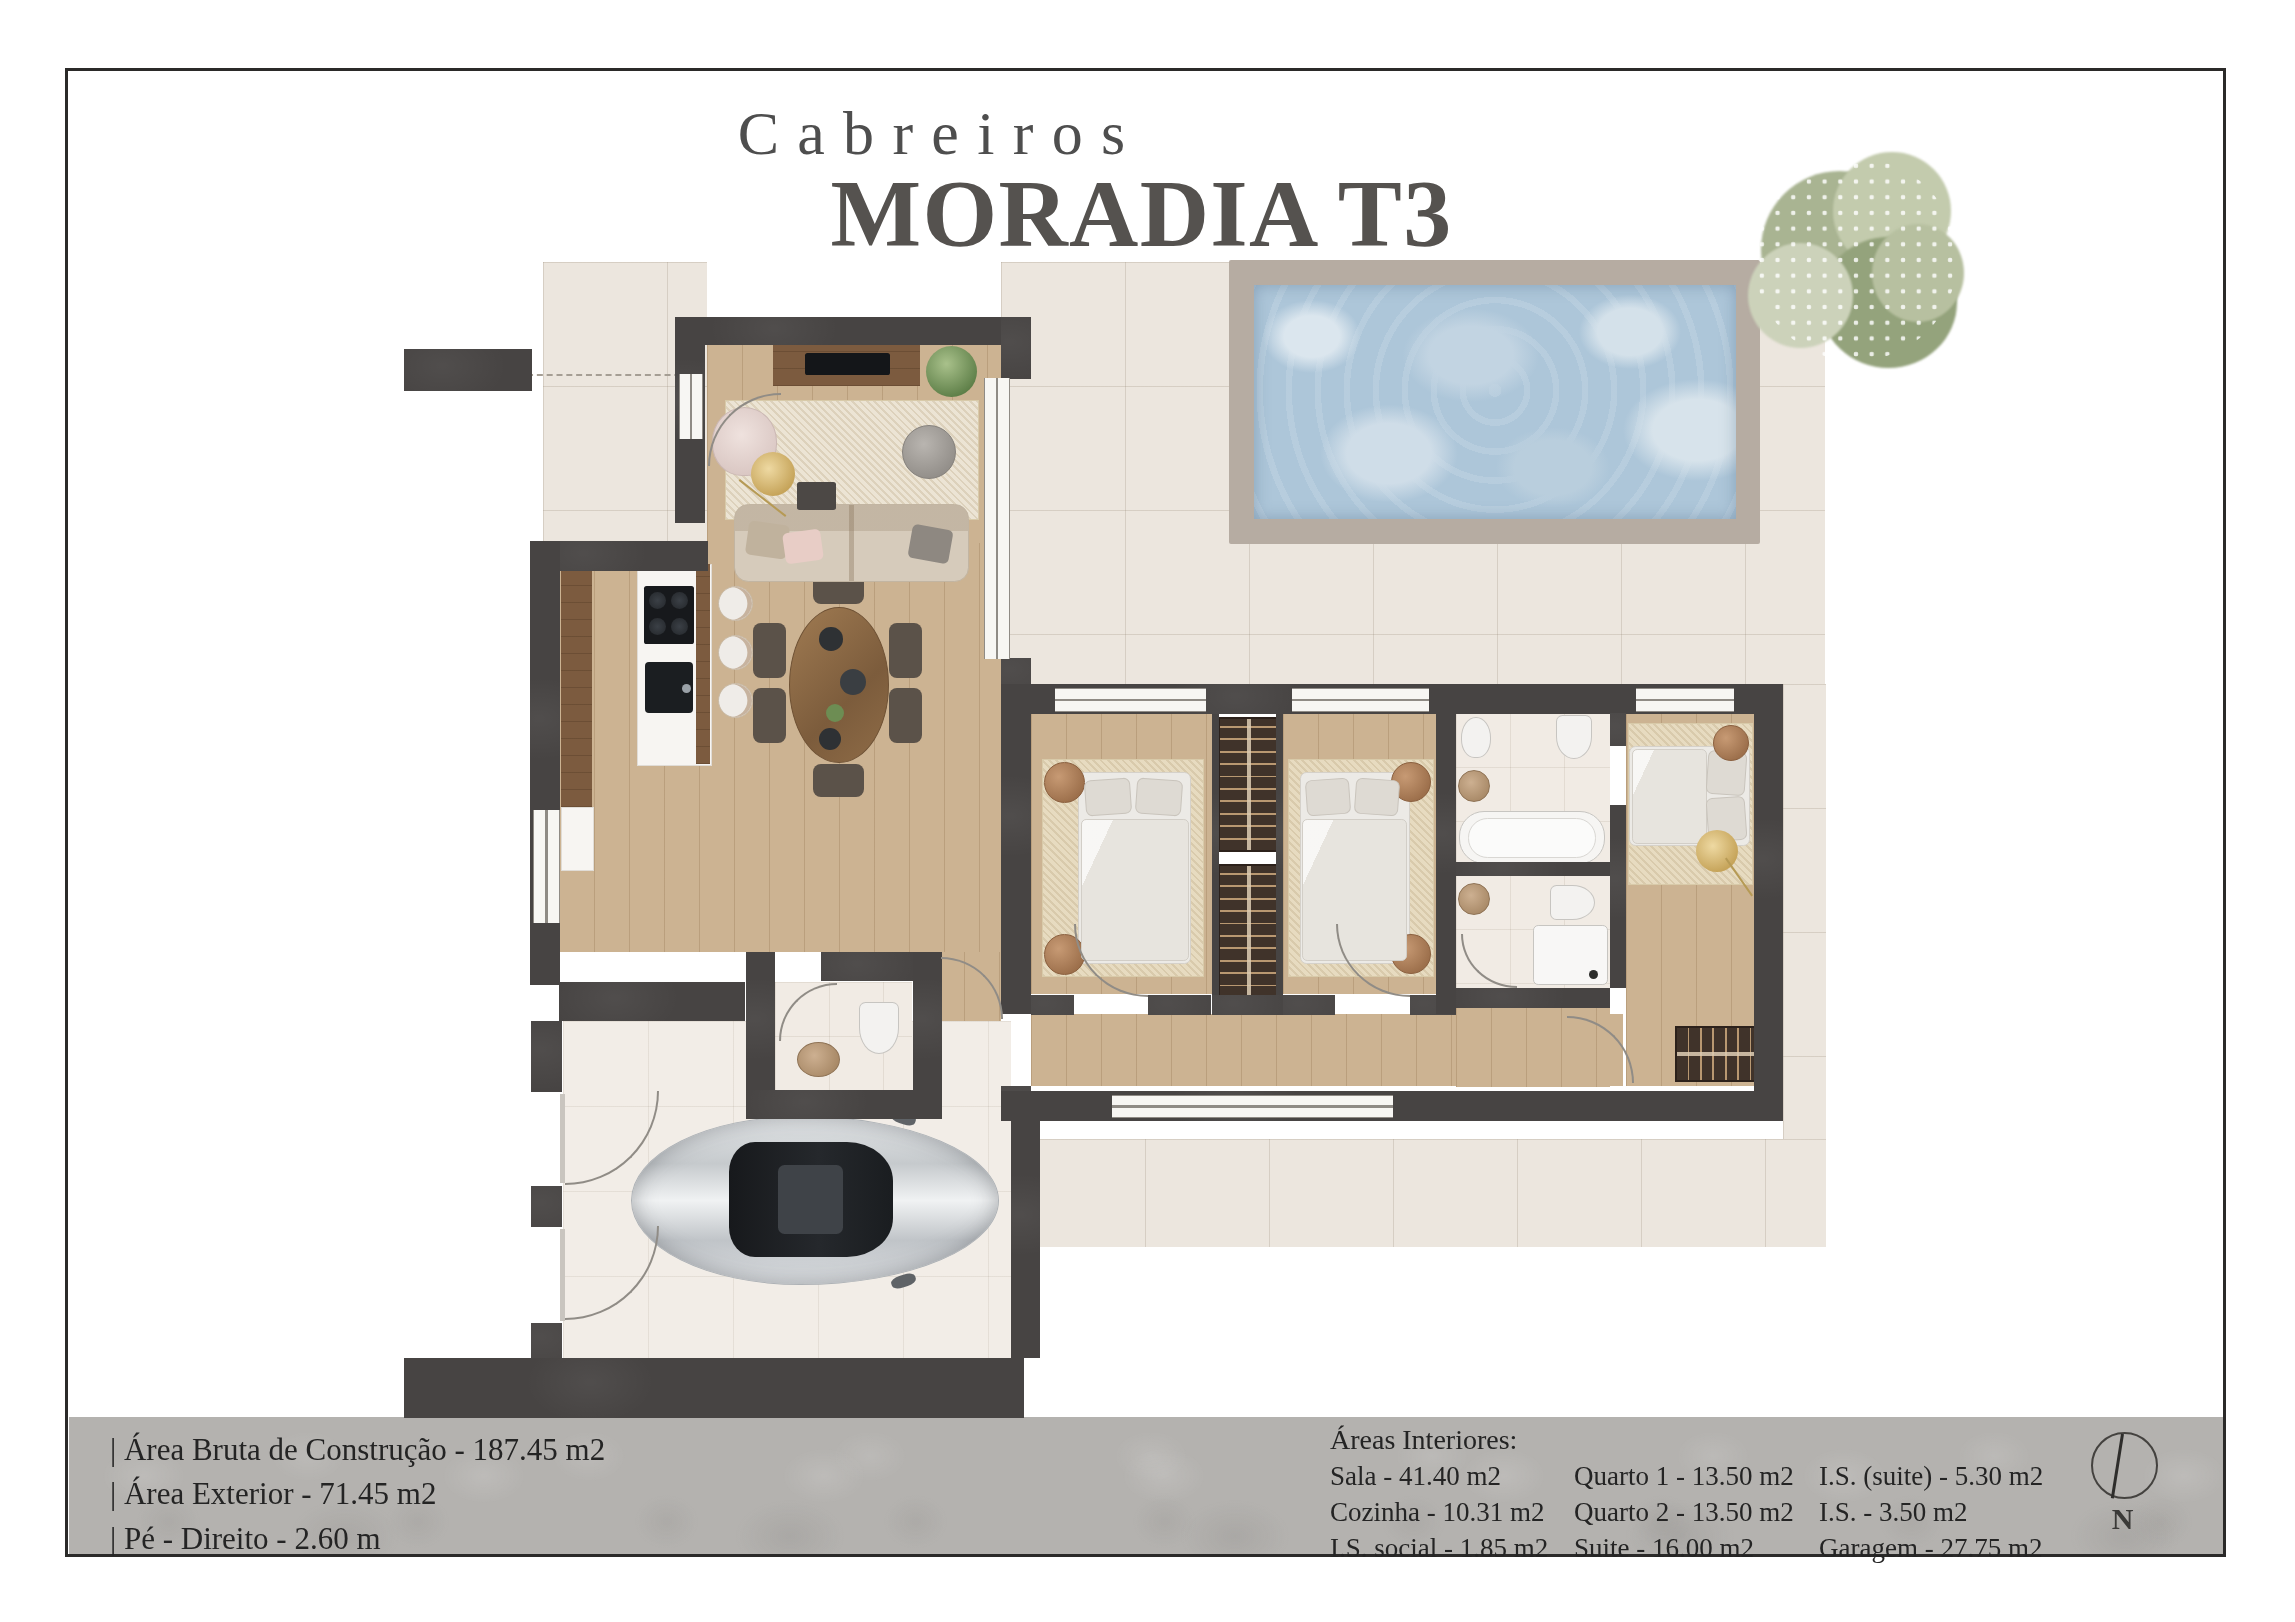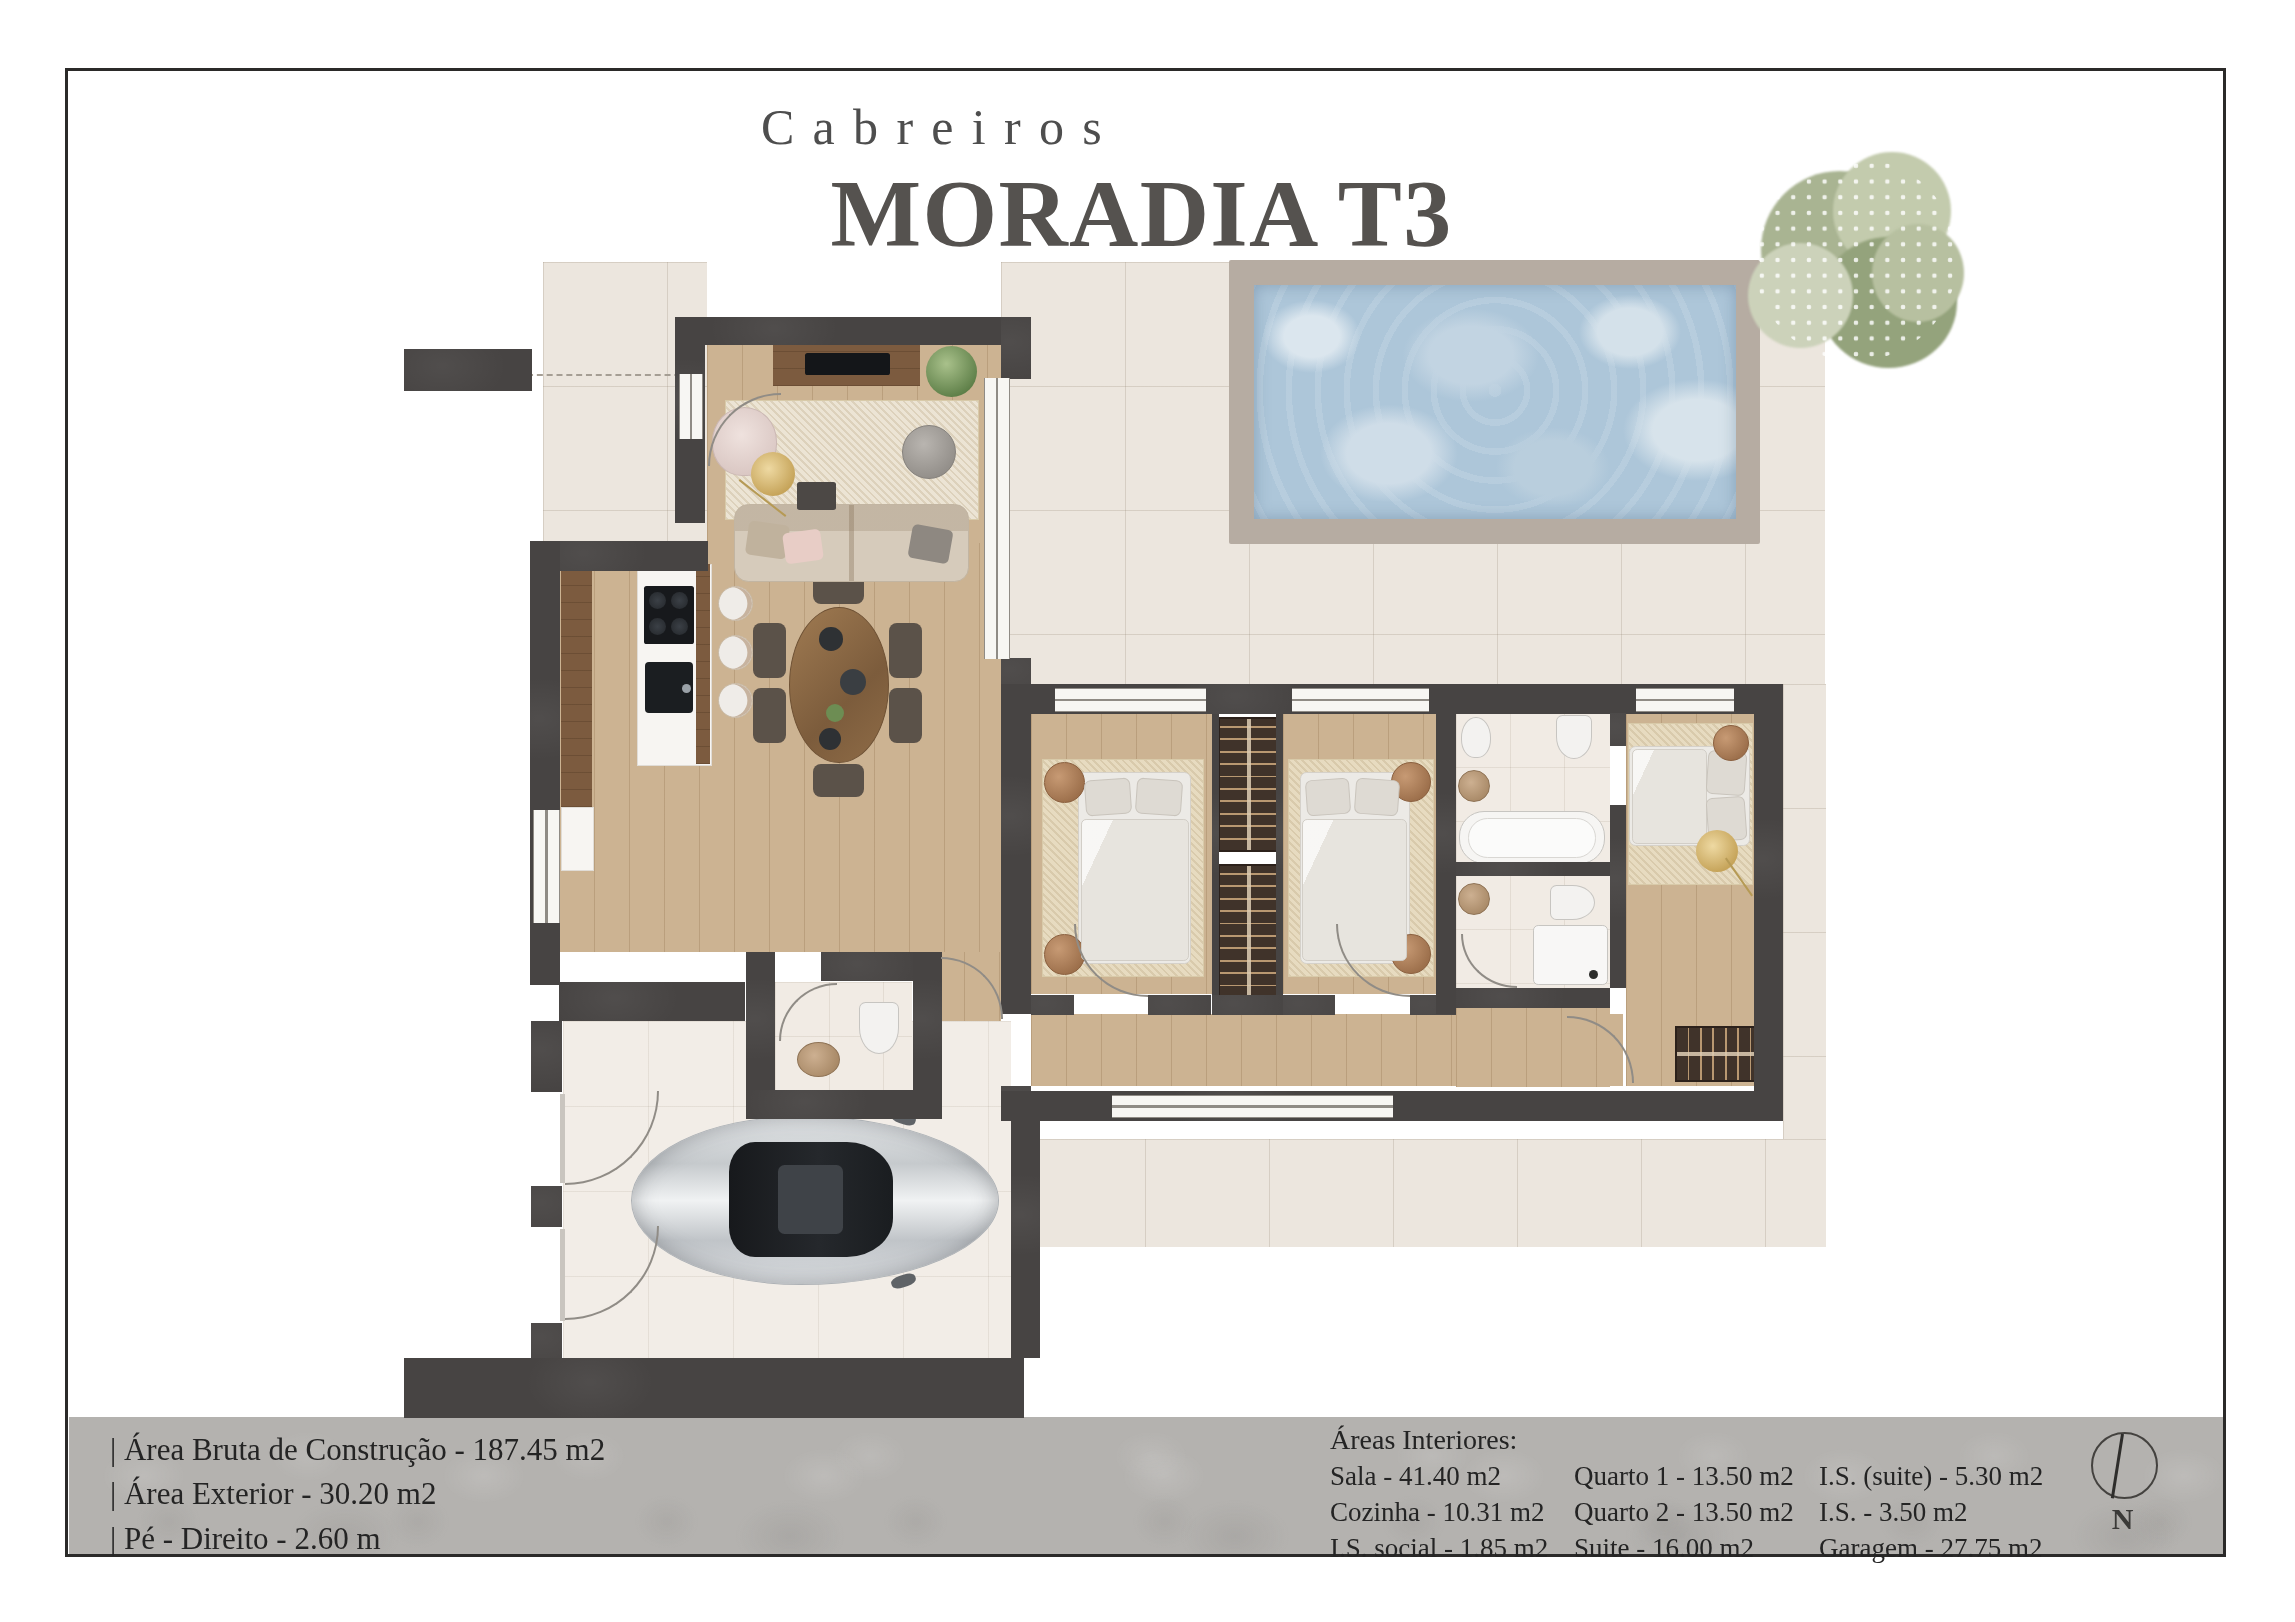--- a/index.html
+++ b/index.html
@@ -72,21 +72,21 @@
   .txt{z-index:45;color:#242424;}
   .doorleaf{background:#c9c5bf;z-index:16;}
 </style>
 </head>
 <body>
 
 <div id="canvas">
 
   <div class="a band" style="left:69px;top:1417px;width:2157px;height:138px;"></div>
 
-  <div class="a txt" style="left:0;top:98px;width:1881px;text-align:center;font-size:50px;letter-spacing:18.3px;color:#4e4e4e;z-index:45;">Cabreiros</div>
+  <div class="a txt" style="left:0;top:98px;width:1881px;text-align:center;font-size:62px;letter-spacing:18.3px;color:#4e4e4e;z-index:45;">Cabreiros</div>
   <div class="a txt" style="left:0;top:158px;width:2283px;text-align:center;font-size:96px;font-weight:bold;letter-spacing:1.3px;color:#55524f;z-index:45;">MORADIA T3</div>
 
   <div class="a patio" style="left:543px;top:262px;width:164px;height:406px;"></div>
   <div class="a patio" style="left:1001px;top:262px;width:824px;height:422px;"></div>
   <div class="a patio" style="left:1783px;top:684px;width:43px;height:563px;"></div>
   <div class="a patio" style="left:1021px;top:1139px;width:805px;height:108px;"></div>
   <div class="a" style="left:419px;top:374px;width:281px;height:0;border-top:2px dashed #a59e94;z-index:3;"></div>
 
   <div class="a" style="left:1229px;top:260px;width:531px;height:284px;background:#b6aca2;z-index:3;border-radius:2px;
               background-image:radial-gradient(131px 52px at 30% 50%, rgba(255,255,255,.12), transparent 70%);"></div>
@@ -280,21 +280,21 @@
   <div class="a arc arc-bl" style="left:1074px;top:924px;width:72px;height:71px;"></div>
   <div class="a arc arc-bl" style="left:1336px;top:924px;width:72px;height:71px;"></div>
   <div class="a arc arc-bl" style="left:1461px;top:934px;width:54px;height:52px;"></div>
   <div class="a arc arc-tr" style="left:1567px;top:1016px;width:65px;height:65px;"></div>
   <div class="a arc arc-tr" style="left:941px;top:957px;width:60px;height:60px;"></div>
   <div class="a arc arc-br" style="left:565px;top:1091px;width:92px;height:92px;"></div>
   <div class="a arc arc-br" style="left:565px;top:1226px;width:92px;height:92px;"></div>
 
 
   <div class="a txt" style="left:110px;top:1432px;font-size:31px;">| Área Bruta de Construção - 187.45 m2</div>
-  <div class="a txt" style="left:110px;top:1476px;font-size:31px;">| Área Exterior - 30.20 m2</div>
+  <div class="a txt" style="left:110px;top:1476px;font-size:31px;">| Área Exterior - 71.45 m2</div>
   <div class="a txt" style="left:110px;top:1521px;font-size:31px;">| Pé - Direito - 2.60 m</div>
 
   <div class="a txt" style="left:1330px;top:1424px;font-size:28px;">Áreas Interiores:</div>
   <div class="a txt" style="left:1330px;top:1461px;font-size:27px;">Sala - 41.40 m2</div>
   <div class="a txt" style="left:1330px;top:1497px;font-size:27px;">Cozinha - 10.31 m2</div>
   <div class="a txt" style="left:1330px;top:1533px;font-size:27px;">I.S. social - 1.85 m2</div>
   <div class="a txt" style="left:1574px;top:1461px;font-size:27px;">Quarto 1 - 13.50 m2</div>
   <div class="a txt" style="left:1574px;top:1497px;font-size:27px;">Quarto 2 - 13.50 m2</div>
   <div class="a txt" style="left:1574px;top:1533px;font-size:27px;">Suite - 16.00 m2</div>
   <div class="a txt" style="left:1819px;top:1461px;font-size:27px;">I.S. (suite) - 5.30 m2</div>

